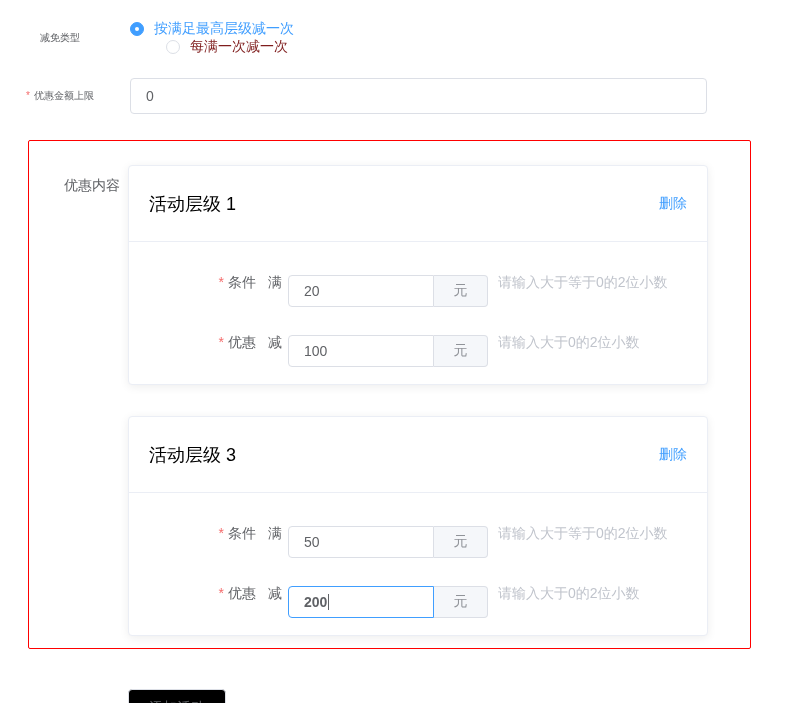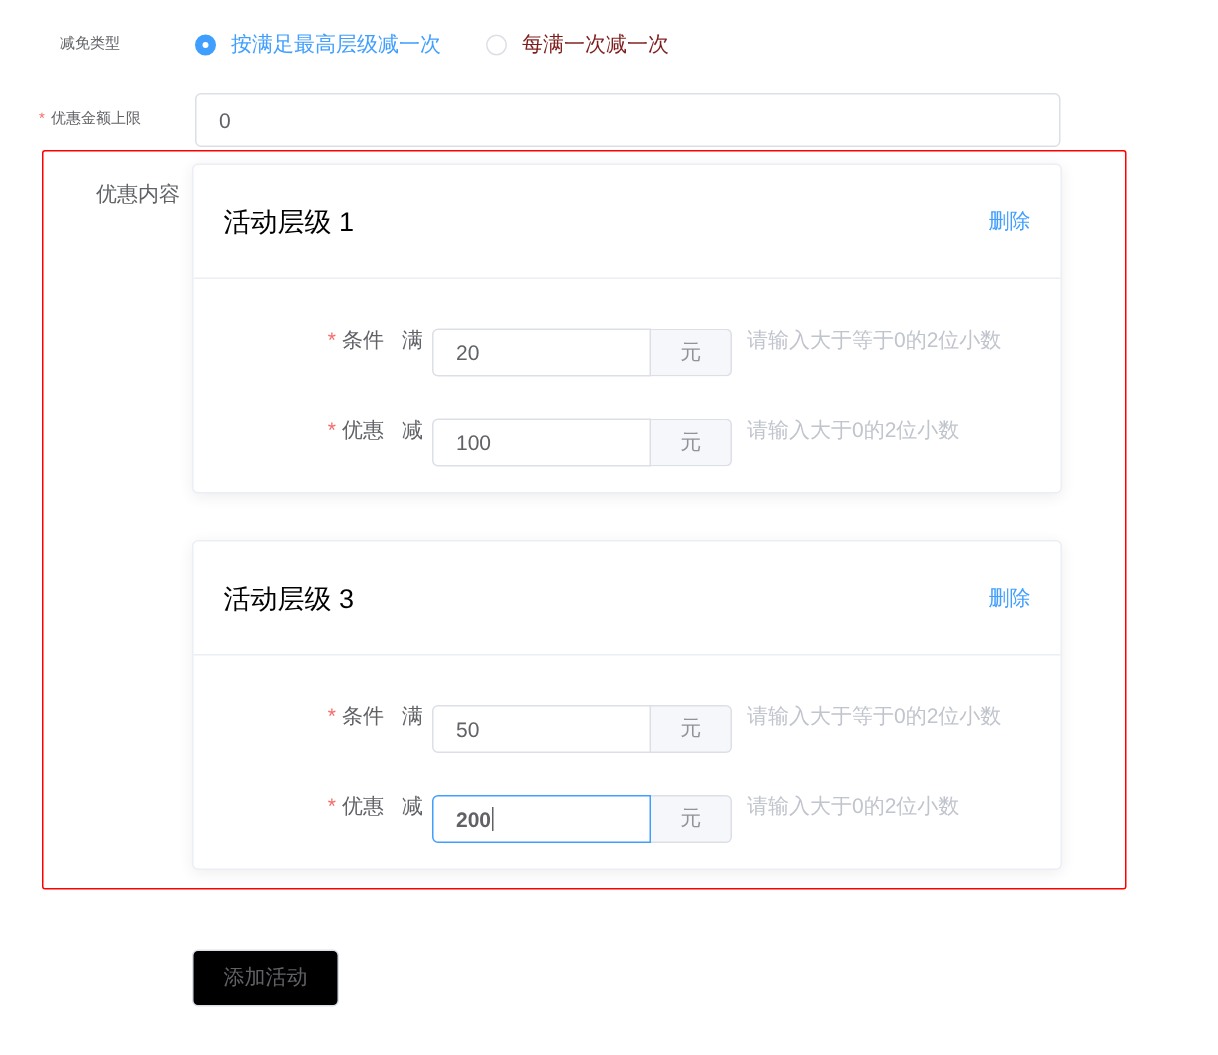--- a/index.html
+++ b/index.html
@@ -12,21 +12,21 @@
   }
   .page { padding-top: 20px; position: relative; }
 
   
   .form-row { display: flex; align-items: center; }
   .form-label {
     width: 120px; flex: 0 0 120px;
     text-align: center; color: #606266; font-size: 10px; line-height: 20px;
   }
   .required-star { color: #F56C6C; margin-right: 4px; }
-  .row-content { margin-left: 10px; display: flex; align-items: center; }
+  .row-content { margin-left: 10px; display: flex; align-items: center; flex-direction: column; }
 
   
   .radio { display: inline-flex; align-items: center; cursor: pointer; }
   .radio + .radio { margin-left: 30px; }
   .radio-circle {
     width: 14px; height: 14px; border-radius: 50%;
     border: 1px solid #DCDFE6; background: #fff; position: relative;
   }
   .radio.checked .radio-circle { border-color: #409EFF; background: #409EFF; }
   .radio.checked .radio-circle::after {
@@ -42,23 +42,23 @@
     height: 36px; width: 577px;
     border: 1px solid #DCDFE6; border-radius: 4px;
     padding: 0 15px; font-size: 14px; color: #606266;
     outline: none; background: #fff;
     font-family: "Liberation Sans", "DejaVu Sans", sans-serif;
   }
   .limit-row { margin-top: 22px; }
 
   
   .panel {
-    margin: 2px 0 0 28px; width: 723px;
+    margin: 26px 0 0 28px; width: 723px;
     border: 1px solid #FF0000; border-radius: 2px;
-    padding: 8px 0 12px 0;
+    padding: 24px 0 12px 0;
     display: flex; align-items: flex-start;
   }
   .panel-label {
     width: 91px; flex: 0 0 91px; text-align: right;
     margin-top: 10px; line-height: 20px; color: #606266;
   }
   .cards { margin-left: 8px; width: 580px; }
 
   
   .card {

